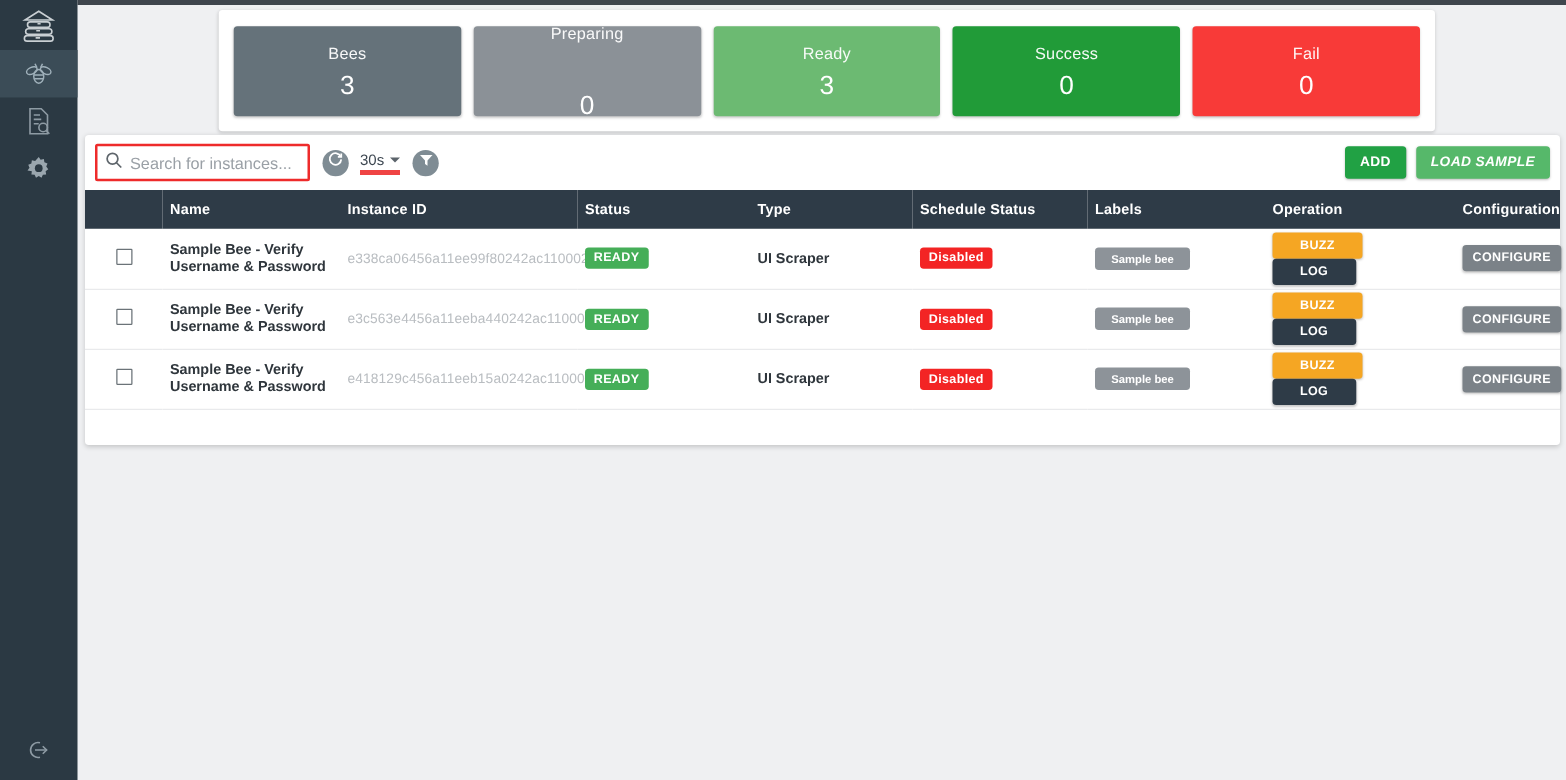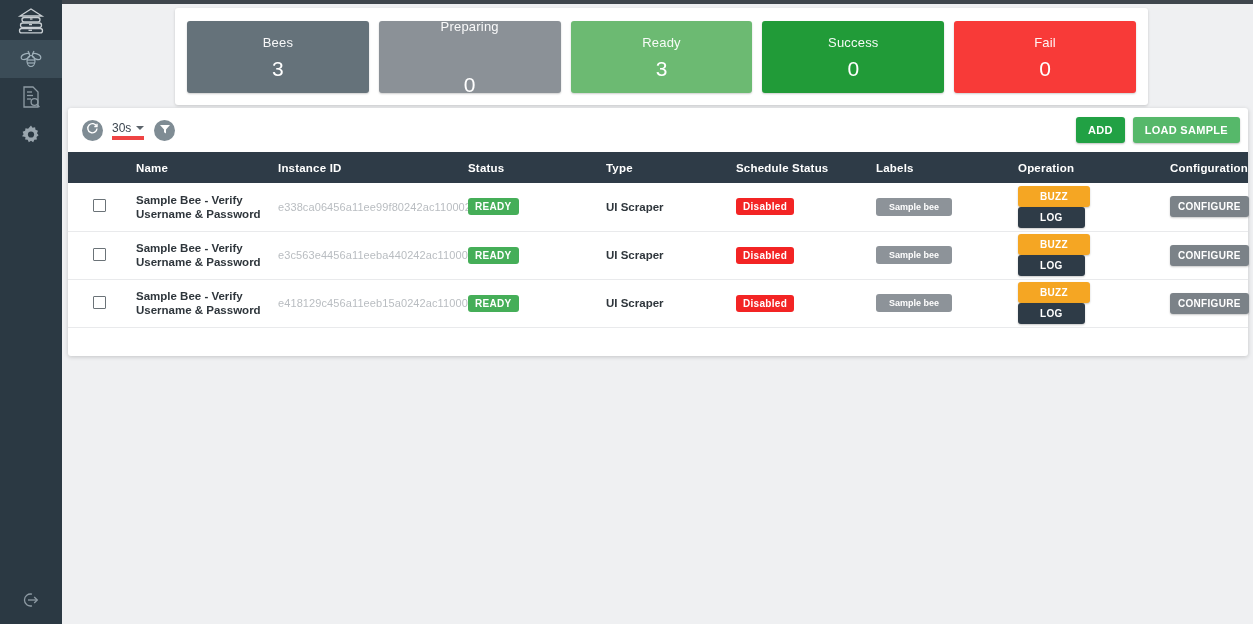--- a/index.html
+++ b/index.html
@@ -109,21 +109,21 @@
   .spacer { flex: 1 1 auto; }
   .gbtn {
     font-size: 11px; font-weight: bold; color: #fff;
     border: 0; border-radius: 3px;
     padding: 7px 12px; cursor: pointer;
     font-family: "Liberation Sans", sans-serif;
     letter-spacing: .3px;
     box-shadow: 0 1px 2px rgba(0,0,0,.25);
   }
   #add-btn { background: #21a144; margin-right: 8px; }
-  #load-sample-btn { background: #56b86a; }
+  #load-sample-btn { background: #56b86a; font-style: italic; }
 
   
   table { width: 100%; border-collapse: collapse; table-layout: fixed; }
   thead tr { background: #2e3b47; height: 31px; }
   thead th {
     color: #fff; font-size: 11.5px; font-weight: bold;
     text-align: left; padding: 0 6px;
     letter-spacing: .2px;
   }
   tbody tr { height: 48px; border-bottom: 1px solid #e9eaec; }
@@ -284,20 +284,31 @@
     <div class="stat" style="background: rgb(248, 58, 56);">
       <span class="lbl">Fail</span>
       <span class="val">0</span>
     </div>
   </div>
 
   <div id="main-card">
 
     <div id="toolbar">
 
+      <div id="search-wrap">
+        <span class="mag">
+          <svg width="14" height="14" viewBox="0 0 14 14">
+            <g stroke="#5f666c" stroke-width="1.4" fill="none">
+              <circle cx="6" cy="6" r="4.3"></circle>
+              <line x1="9.2" y1="9.2" x2="13" y2="13"></line>
+            </g>
+          </svg>
+        </span>
+        <input id="search-input" type="text" placeholder="Search for instances..." style="">
+      </div>
 
       <div class="round-btn">
         <span>
           <svg width="13" height="13" viewBox="0 0 13 13">
             <g stroke="#ffffff" stroke-width="1.4" fill="none">
               <path d="M10.6 4.3A4.6 4.6 0 1 0 11 6.5"></path>
               <polyline points="8.3,4.5 11,4.5 11,1.8"></polyline>
             </g>
           </svg>
         </span>

